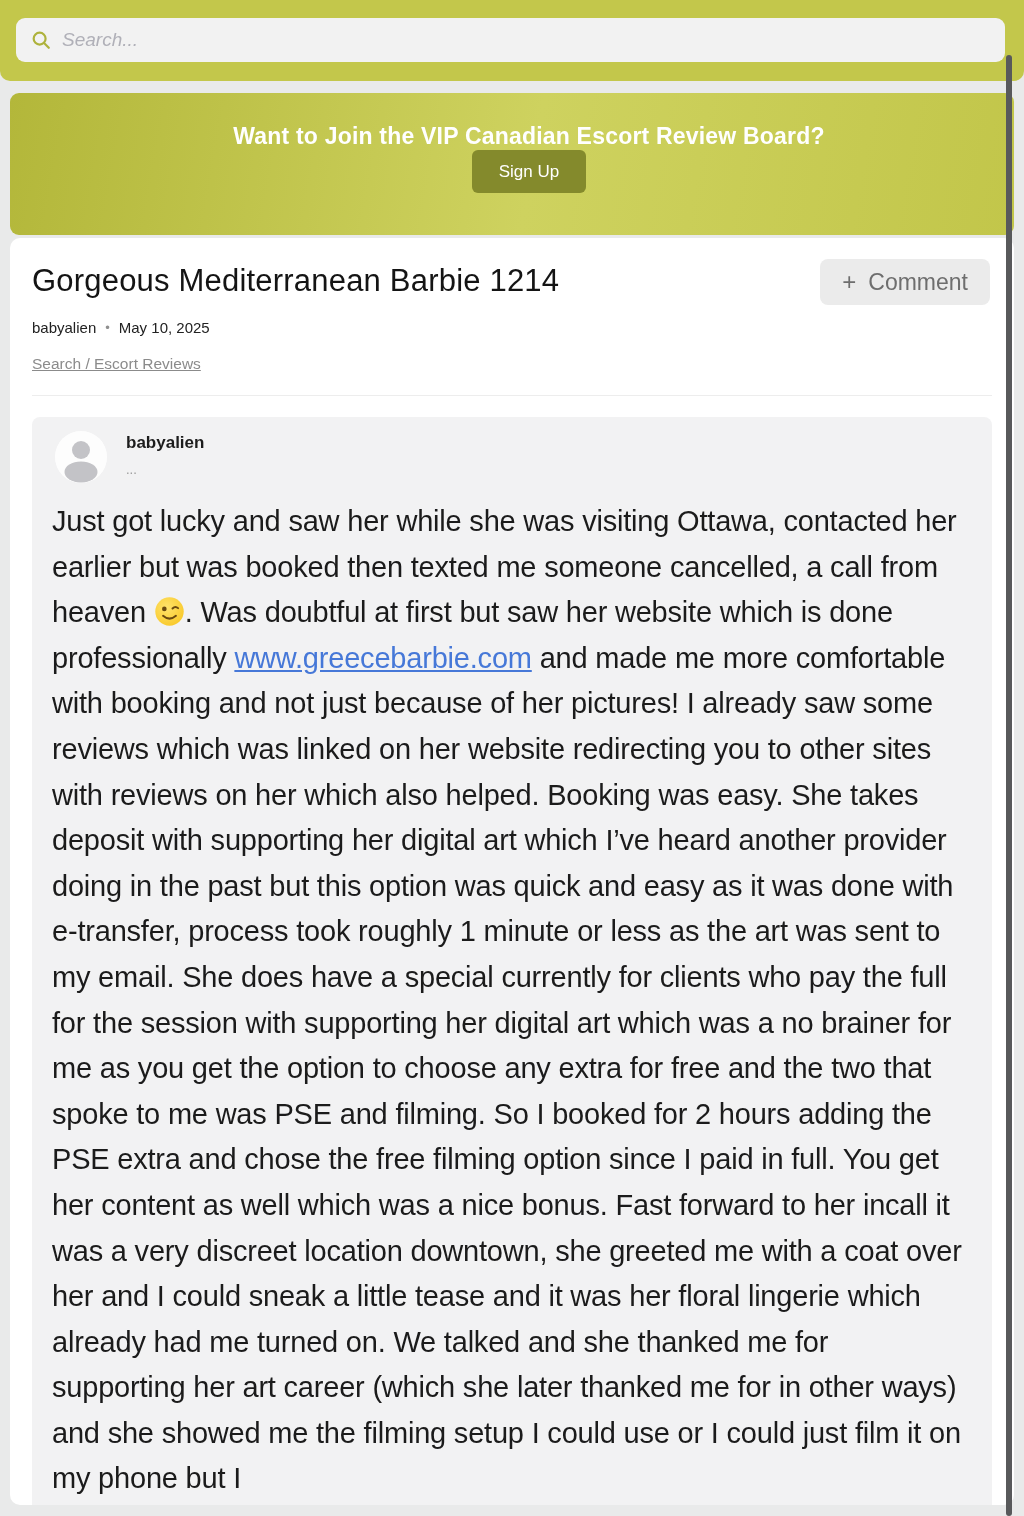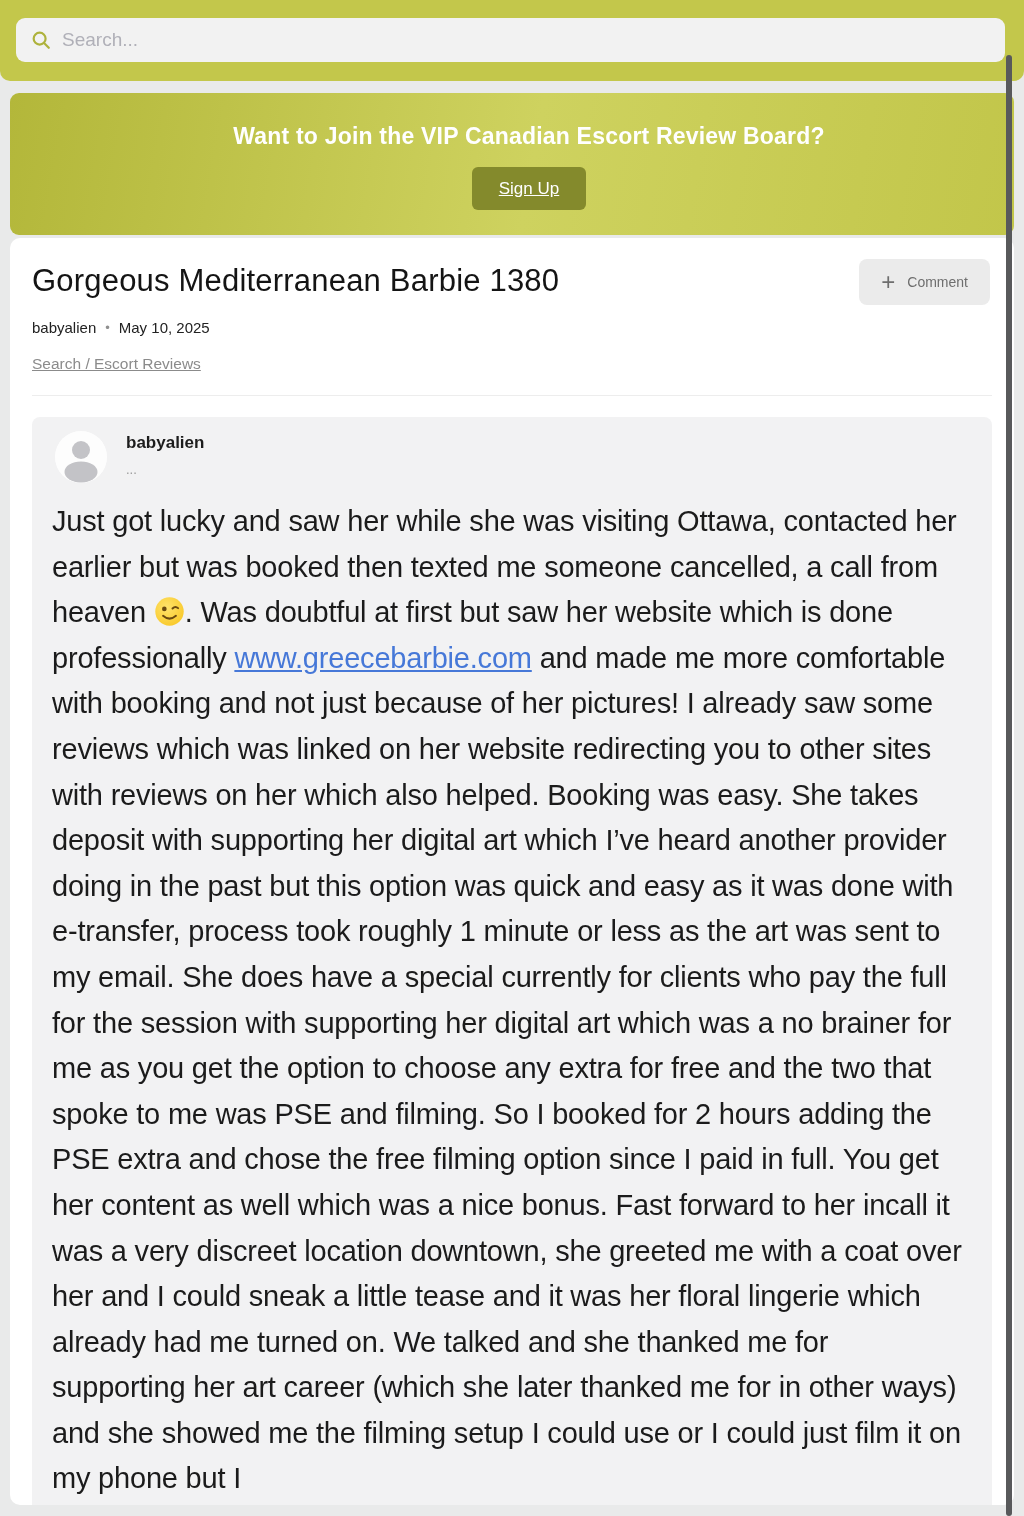--- a/index.html
+++ b/index.html
@@ -19,61 +19,61 @@
   }
   .search-box {
     position: absolute; left: 16px; top: 18px; width: 989px; height: 44px;
     background: #f2f2f2; border-radius: 9px;
     display: flex; align-items: center; padding: 0 14px;
   }
   .search-box svg { flex: 0 0 auto; margin-right: 10px; }
   .search-box input {
     flex: 1; border: none; outline: none; background: transparent;
     font-family: "Liberation Sans", "DejaVu Sans", sans-serif;
-    font-size: 19px; color: #15803d;
+    font-size: 19px; color: #15803d; font-style: italic;
   }
   .search-box input::placeholder { color: #b0b0b8; }
 
   
   .banner {
     position: absolute; left: 10px; top: 93px; width: 1004px; height: 142px;
     border-radius: 9px;
     background: linear-gradient(100deg, #b3b73a 0%, #ced25f 52%, #c2c64a 100%);
     text-align: center;
     padding-left: 34px;
   }
   .banner-title {
     padding-top: 30px;
     color: #ffffff; font-size: 23px; font-weight: bold; letter-spacing: 0.2px;
   }
   .signup-btn {
-    display: inline-block; margin-top: 17px;
+    display: inline-block; 
     background: #848a2c; color: #ffffff;
     font-family: "Liberation Sans", "DejaVu Sans", sans-serif;
     font-size: 17px; line-height: 1;
-    padding: 13px 27px; border: none; border-radius: 6px; cursor: pointer; text-decoration: underline;
+    padding: 13px 27px; border: none; border-radius: 6px; cursor: pointer;
   }
 
   
   .card {
     position: absolute; left: 10px; top: 238px; width: 1004px; height: 1267px;
     background: #ffffff; border-radius: 10px; overflow: hidden;
   }
   .thread-title {
     position: absolute; left: 22px; top: 25px;
     font-size: 31px; font-weight: 400; color: #141414; letter-spacing: 0.2px;
   }
   .comment-btn {
     position: absolute; right: 24px; top: 21px; height: 46px;
     background: #ebebeb; border: none; border-radius: 8px;
     display: flex; align-items: center; padding: 0 22px; cursor: pointer;
     color: #6e6e6e; font-family: "Liberation Sans", "DejaVu Sans", sans-serif;
   }
   .comment-btn .plus { font-size: 24px; font-weight: 300; margin-right: 12px; }
-  .comment-btn .label { font-size: 14px; }
+  .comment-btn .label { font-size: 23px; }
   .byline {
     position: absolute; left: 22px; top: 81px;
     display: flex; align-items: center; gap: 9px;
     font-size: 15px; color: #222222;
   }
   .byline .dot { color: #8f8f8f; font-size: 13px; }
   .breadcrumb {
     position: absolute; left: 22px; top: 117px;
     font-size: 15.5px; color: #8b8b8b; text-decoration: underline;
   }
@@ -125,21 +125,21 @@
     <input type="text" placeholder="Search..." style="">
   </div>
 </div>
 
 <div class="banner">
   <div class="banner-title">Want to Join the VIP Canadian Escort Review Board?</div>
   <button class="signup-btn">Sign Up</button>
 </div>
 
 <div class="card">
-  <h1 class="thread-title">Gorgeous Mediterranean Barbie 1380</h1>
+  <h1 class="thread-title">Gorgeous Mediterranean Barbie 1214</h1>
 
   <button class="comment-btn">
     <span class="plus">+</span>
     <span class="label">Comment</span>
   </button>
 
   <div class="byline">
     <span>babyalien</span>
     <span class="dot">•</span>
     <span>May 10, 2025</span>

